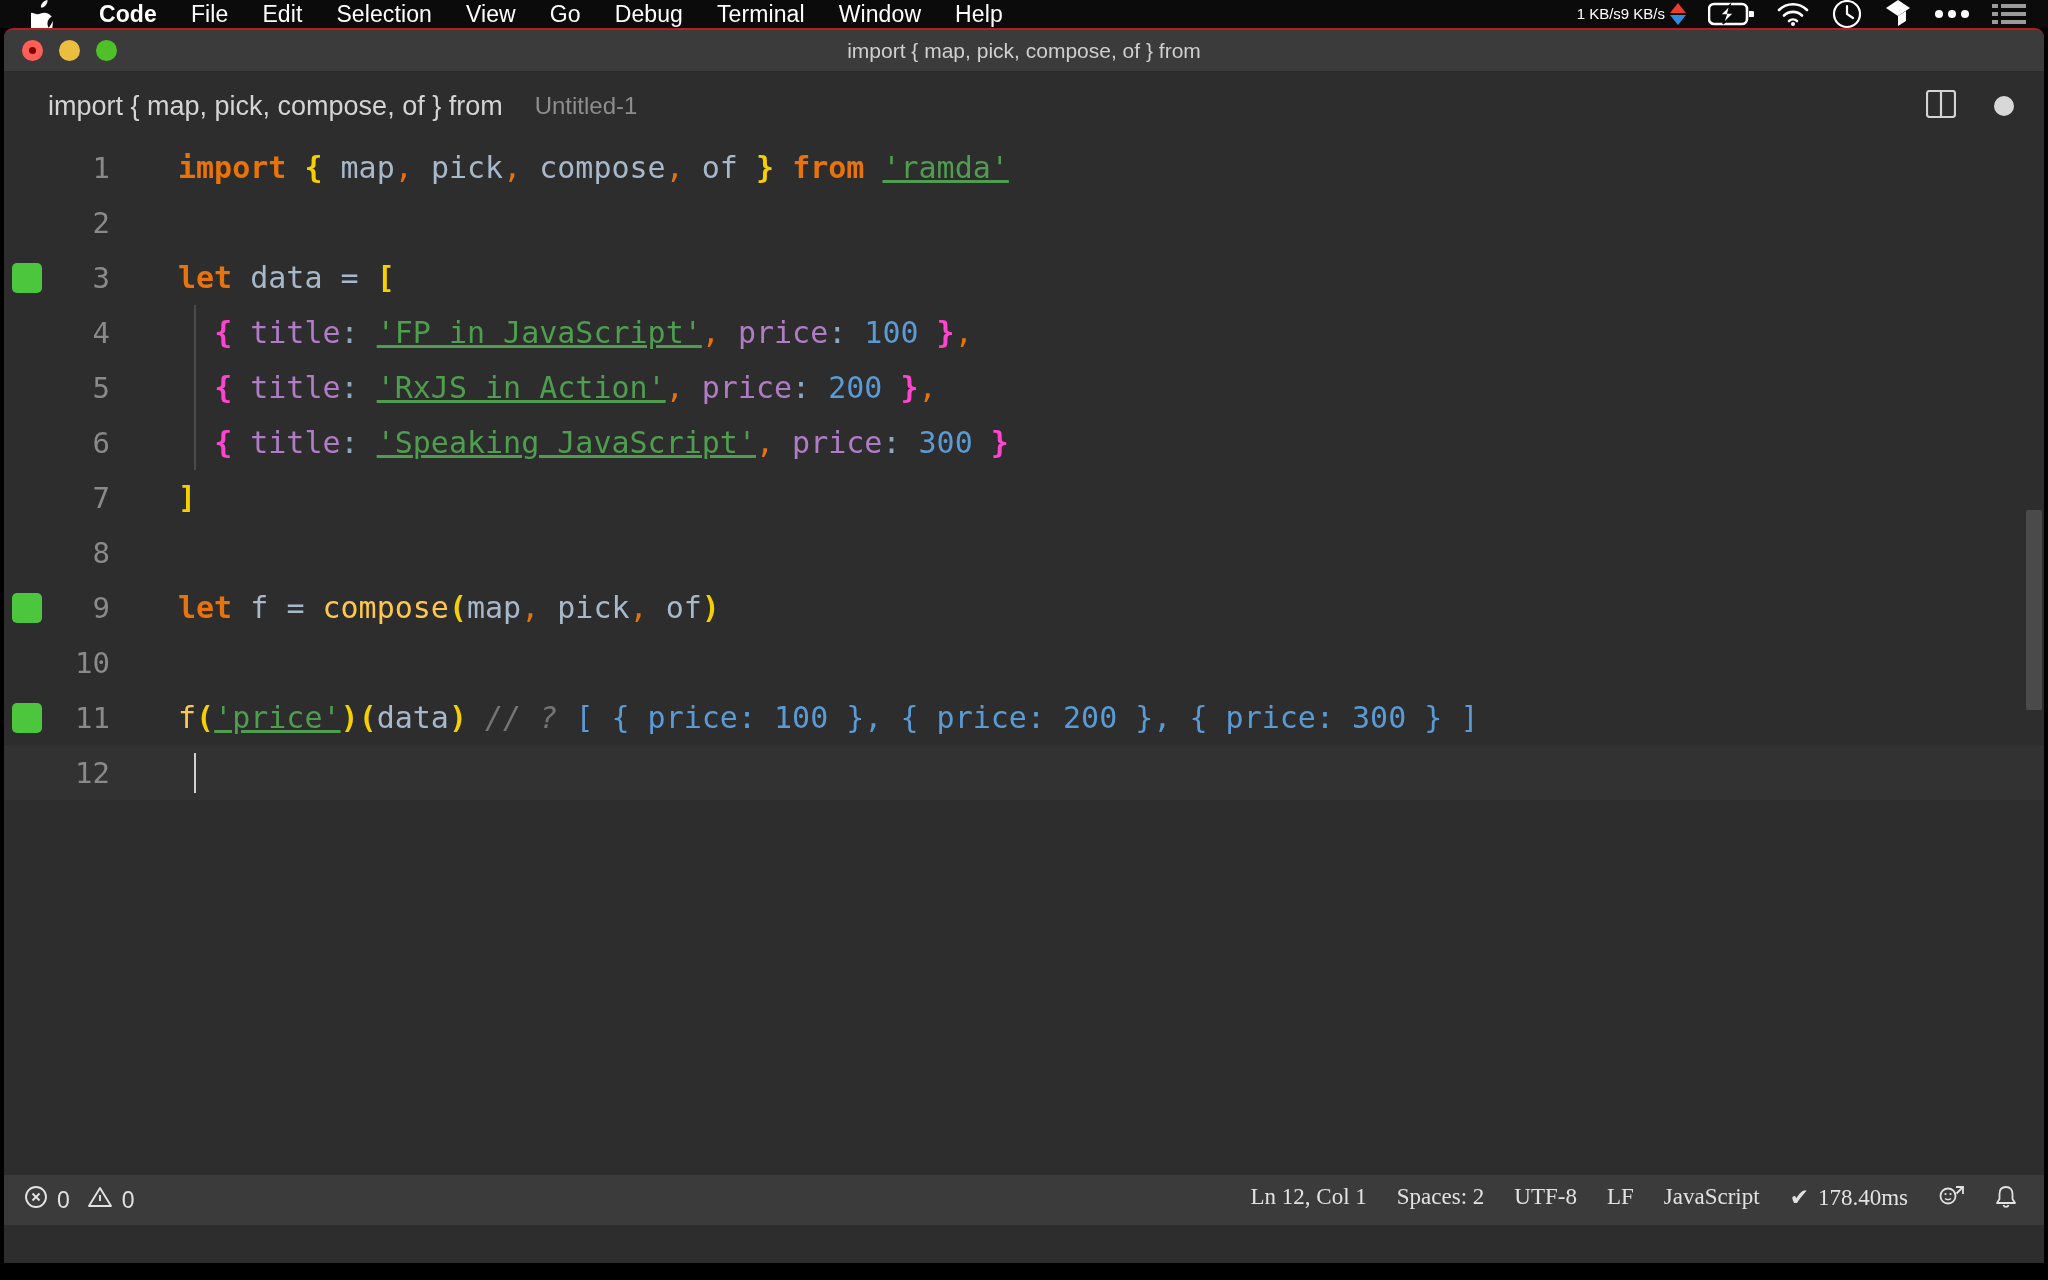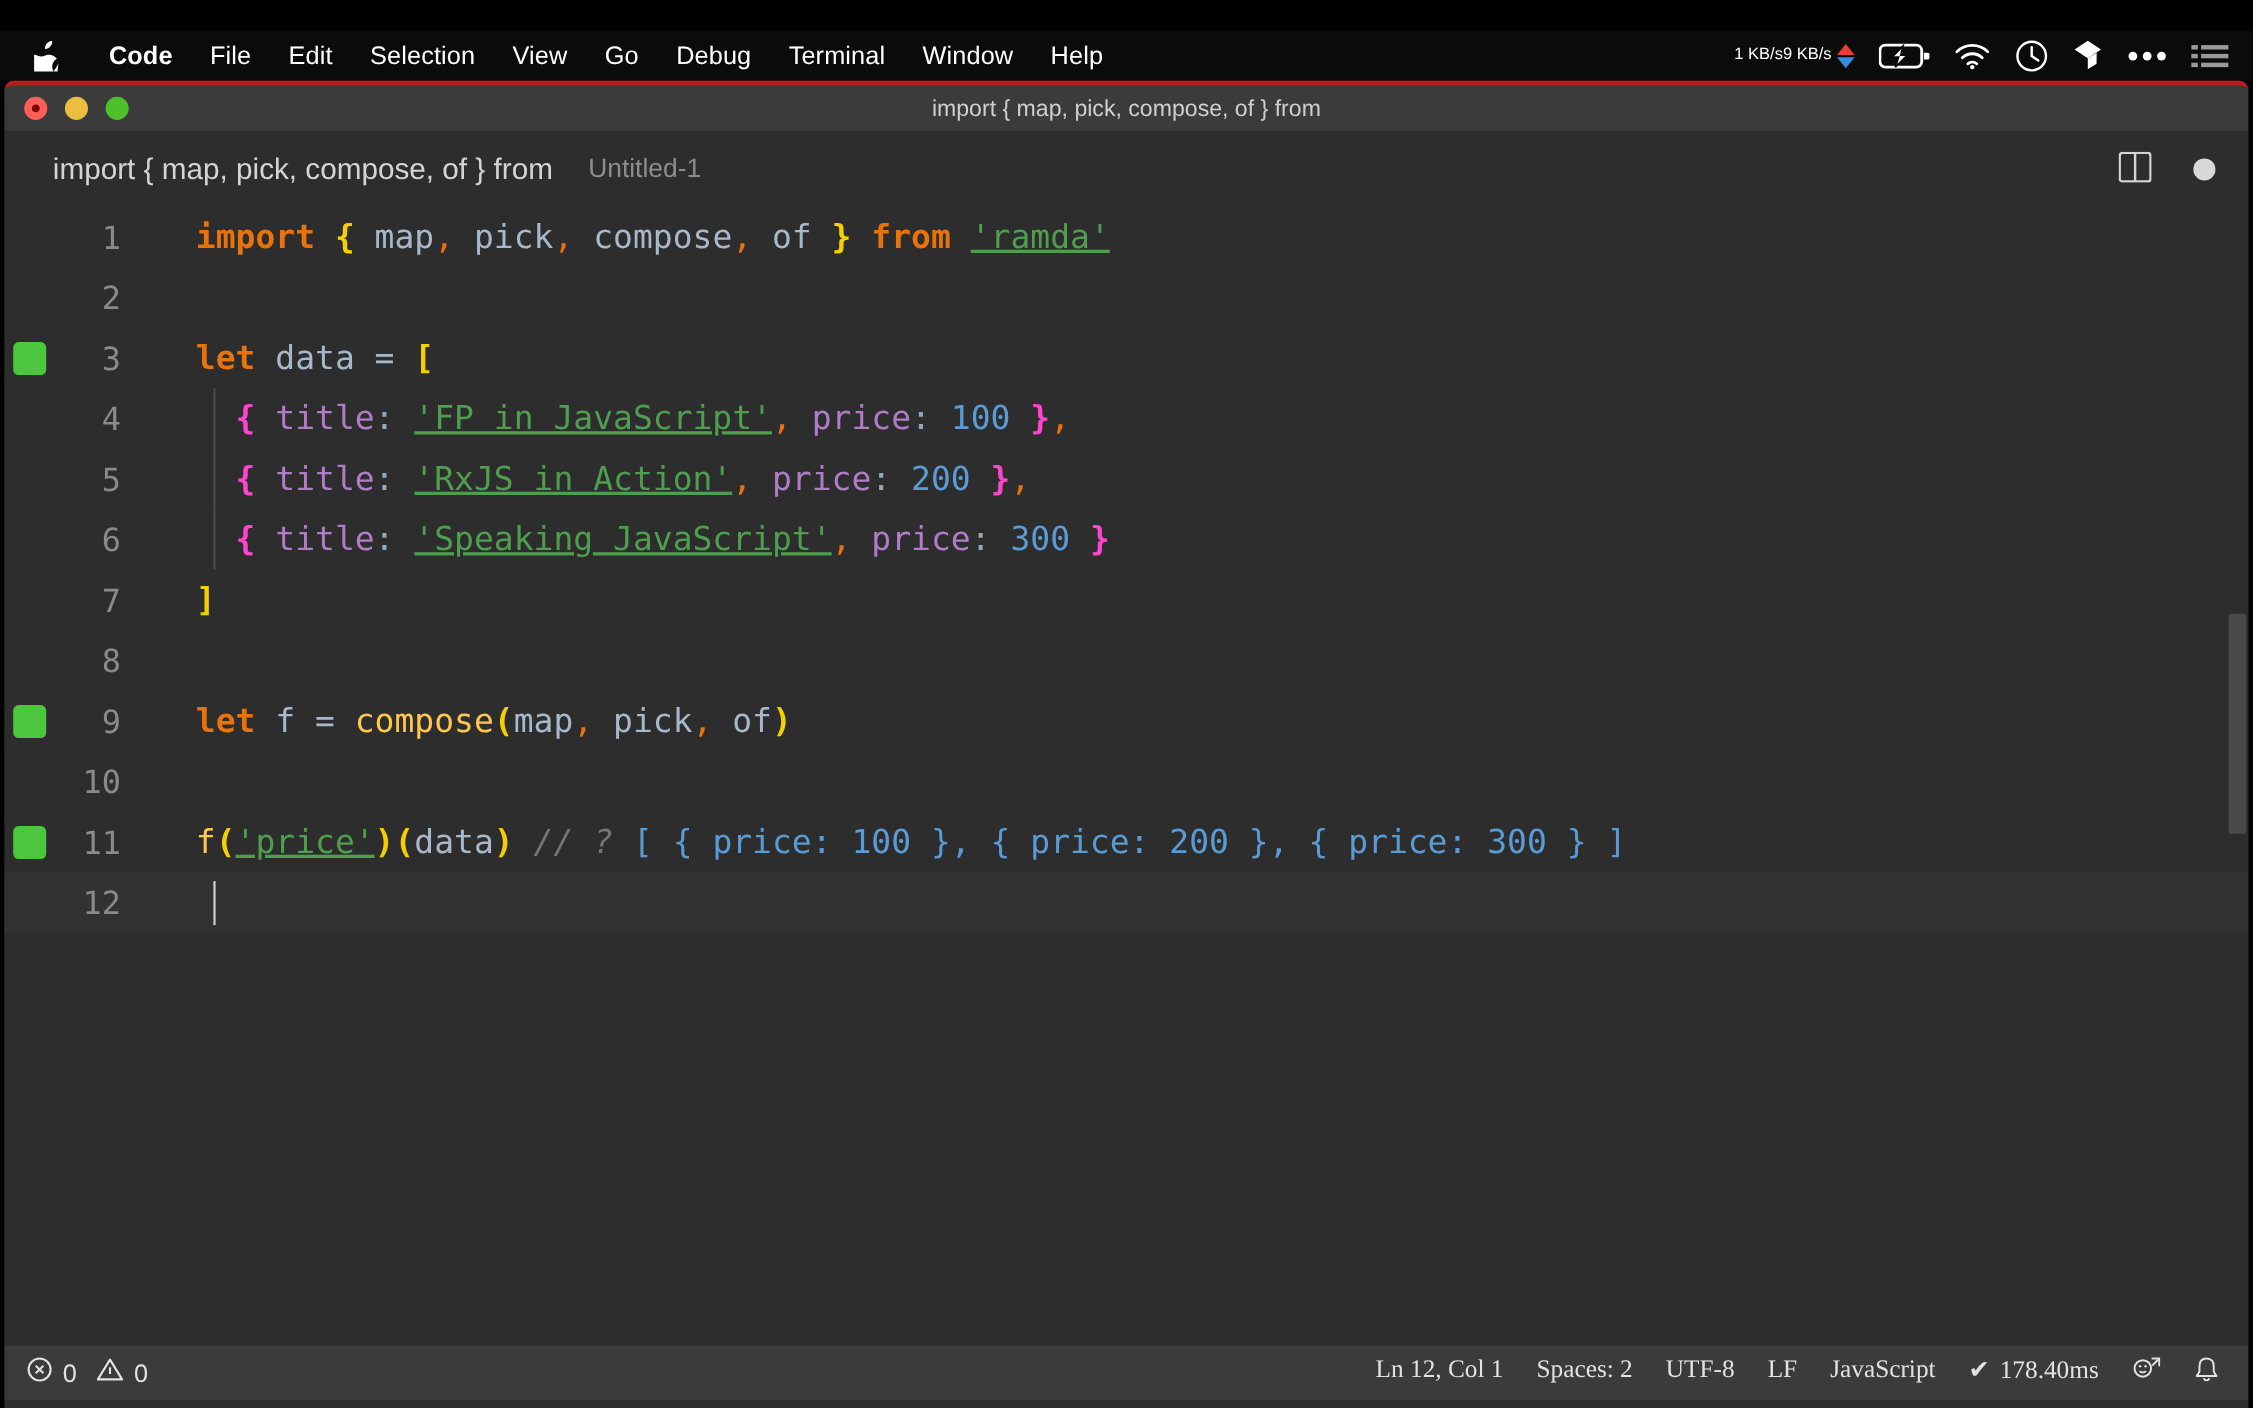--- a/index.html
+++ b/index.html
@@ -5,25 +5,24 @@
   * { margin:0; padding:0; box-sizing:border-box; }
   html, body {
     width:2048px; height:1280px;
     background:#000;
     font-family:"Liberation Sans", sans-serif;
     overflow:hidden;
   }
 
   
   .macbar {
-    height:45px; background:#0b0b0b;
+    height:28px; background:#0b0b0b;
     display:flex; align-items:center;
     padding:0 22px 0 30px;
     color:#fff;
-    margin-top:28px;
   }
   .apple-logo { width:26px; height:30px; margin-right:26px; display:flex; align-items:center; justify-content:center; }
   .menu-items { display:flex; align-items:center; gap:0px; }
   .menu-item {
     font-size:23px; padding:0 17px; color:#fff;
     letter-spacing:0.1px; white-space:nowrap;
   }
   .menu-item.app-name { font-weight:bold; }
   .macbar-right { margin-left:auto; display:flex; align-items:center; gap:22px; }
   .netspeed { display:flex; align-items:center; gap:5px; }
@@ -34,21 +33,21 @@
   .mb-icon { display:flex; align-items:center; justify-content:center; }
 
   
   .vscode {
     position:relative;
     width:2040px; height:1235px;
     margin:0 auto;
     background:#2d2d2d;
     border-radius:9px 9px 0 0;
     overflow:hidden;
-    border-top:5px solid #b91c1c;
+    border-top:2px solid #b91c1c;
   }
 
   
   .titlebar {
     height:42px; background:#3b3b3b;
     display:flex; align-items:center; position:relative;
     border-bottom:1px solid #2a2a2a;
   }
   .lights { display:flex; gap:16px; padding-left:18px; }
   .light { width:21px; height:21px; border-radius:50%; position:relative; }

